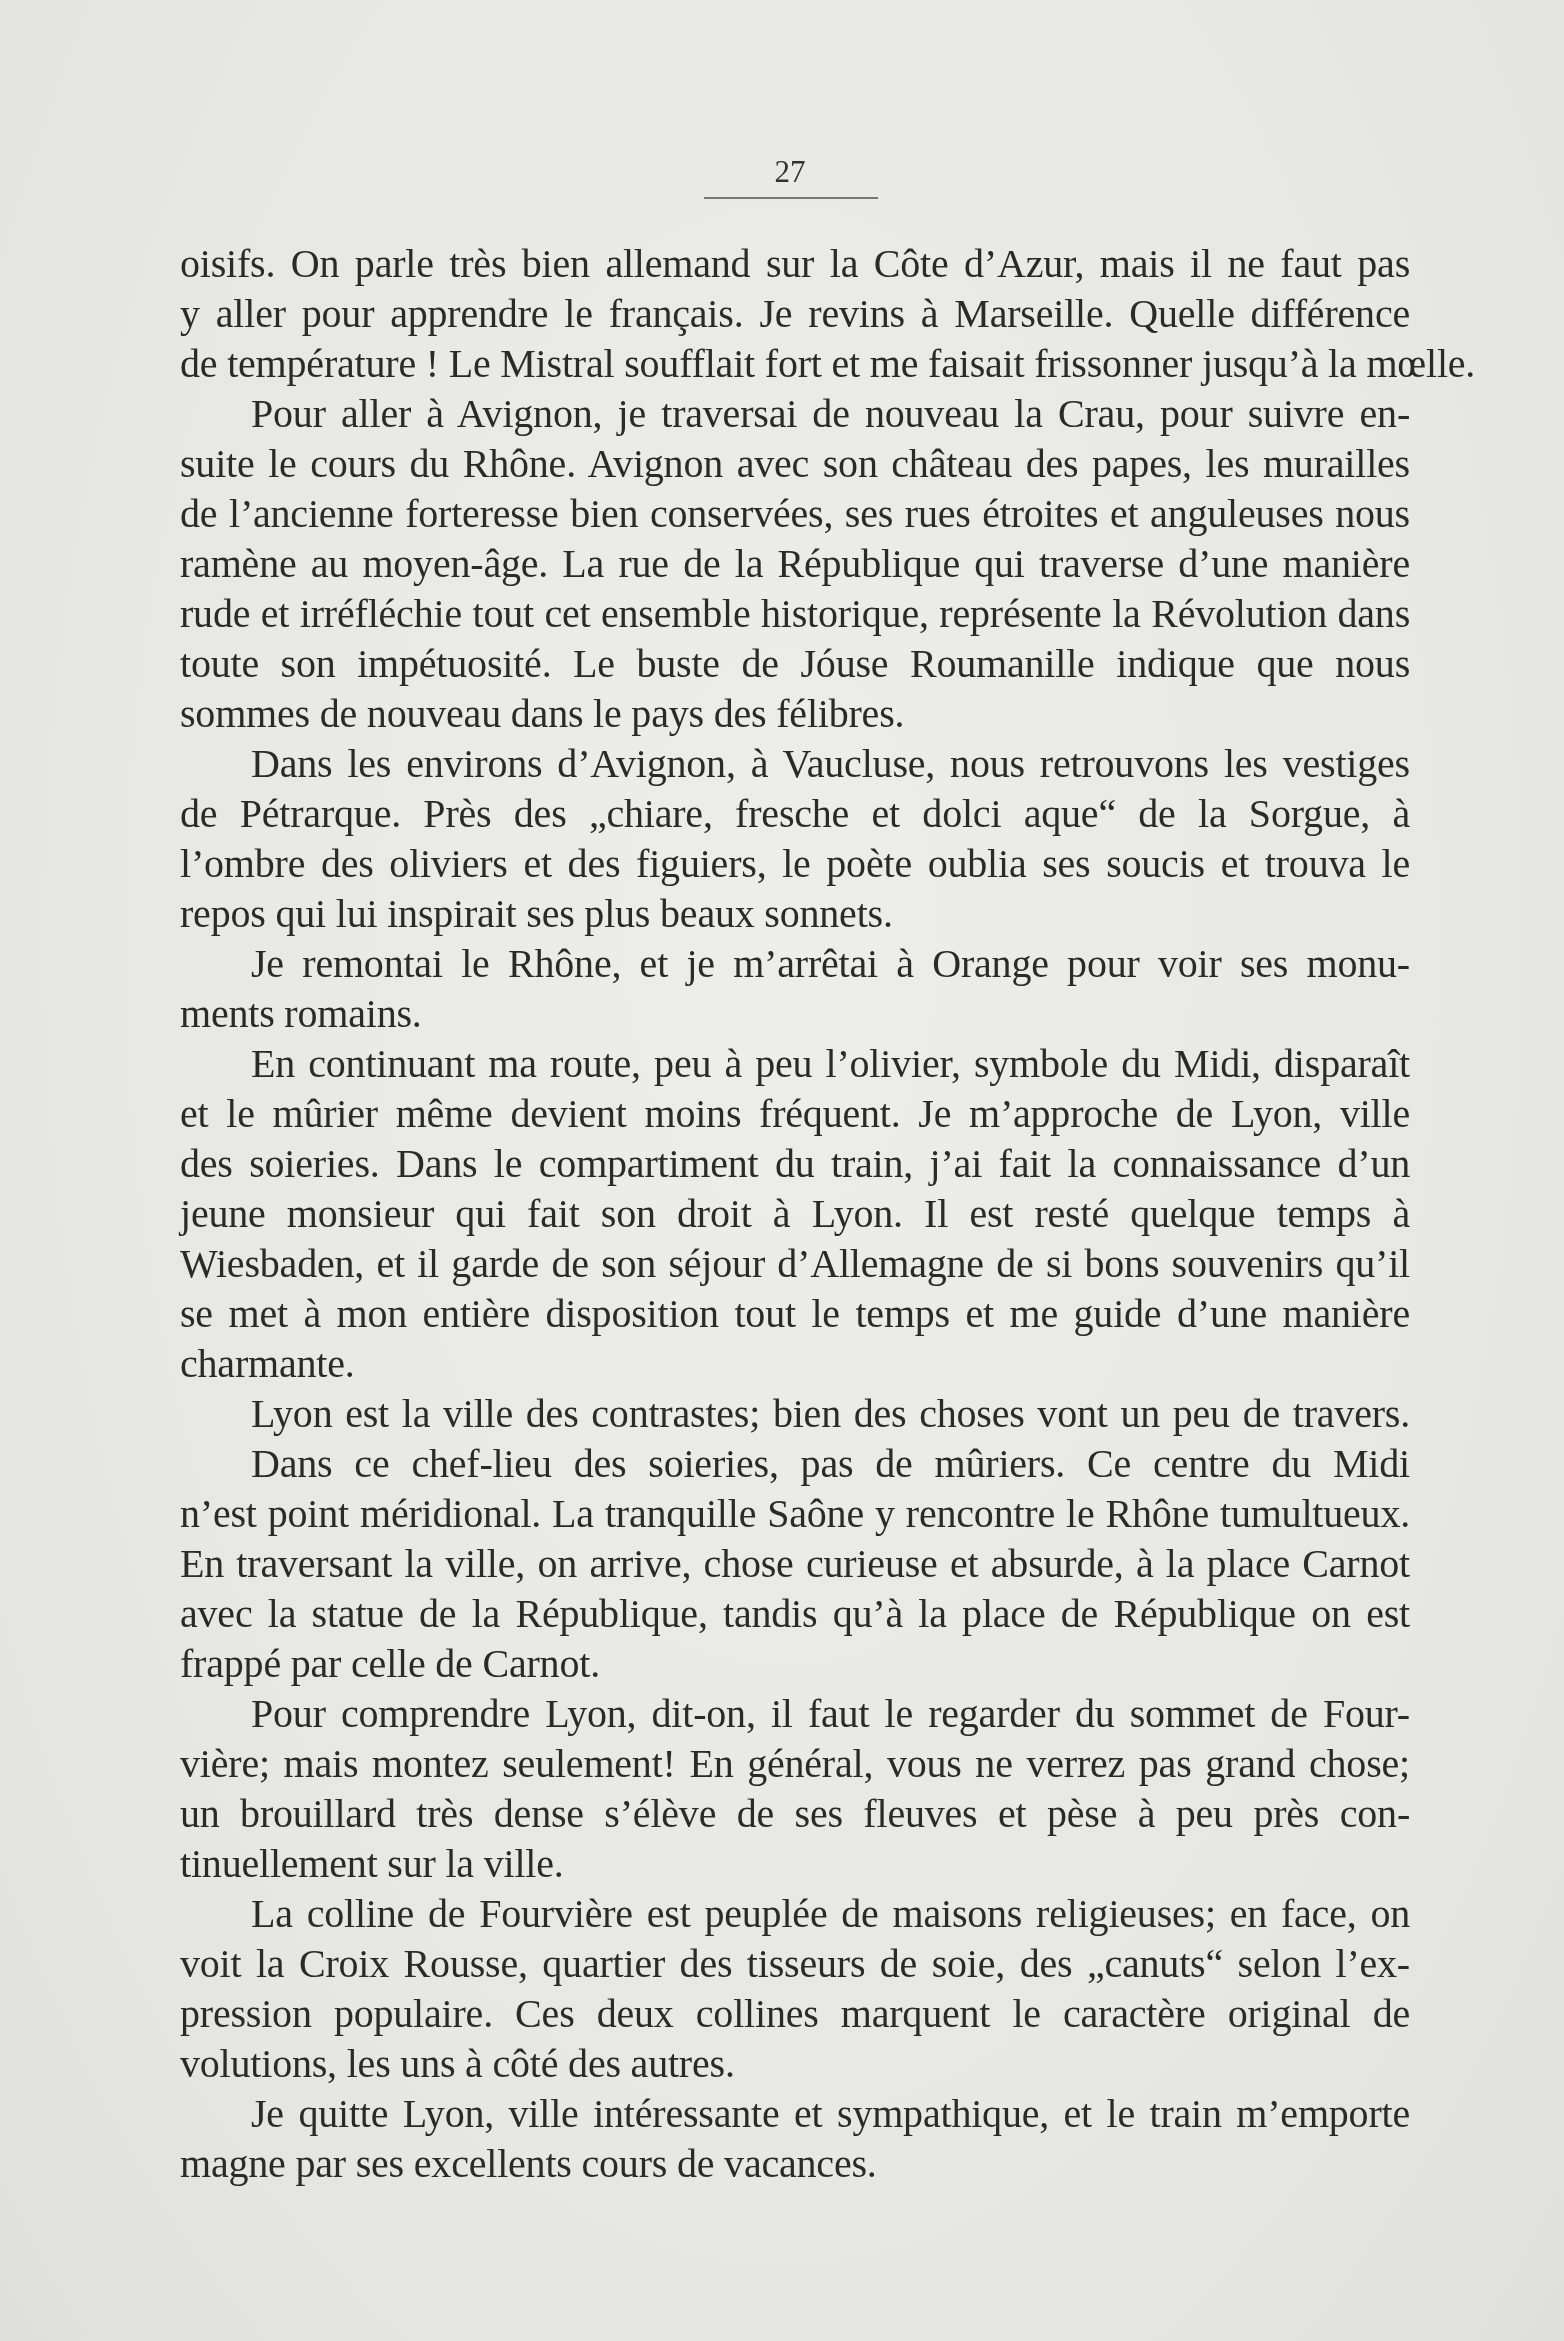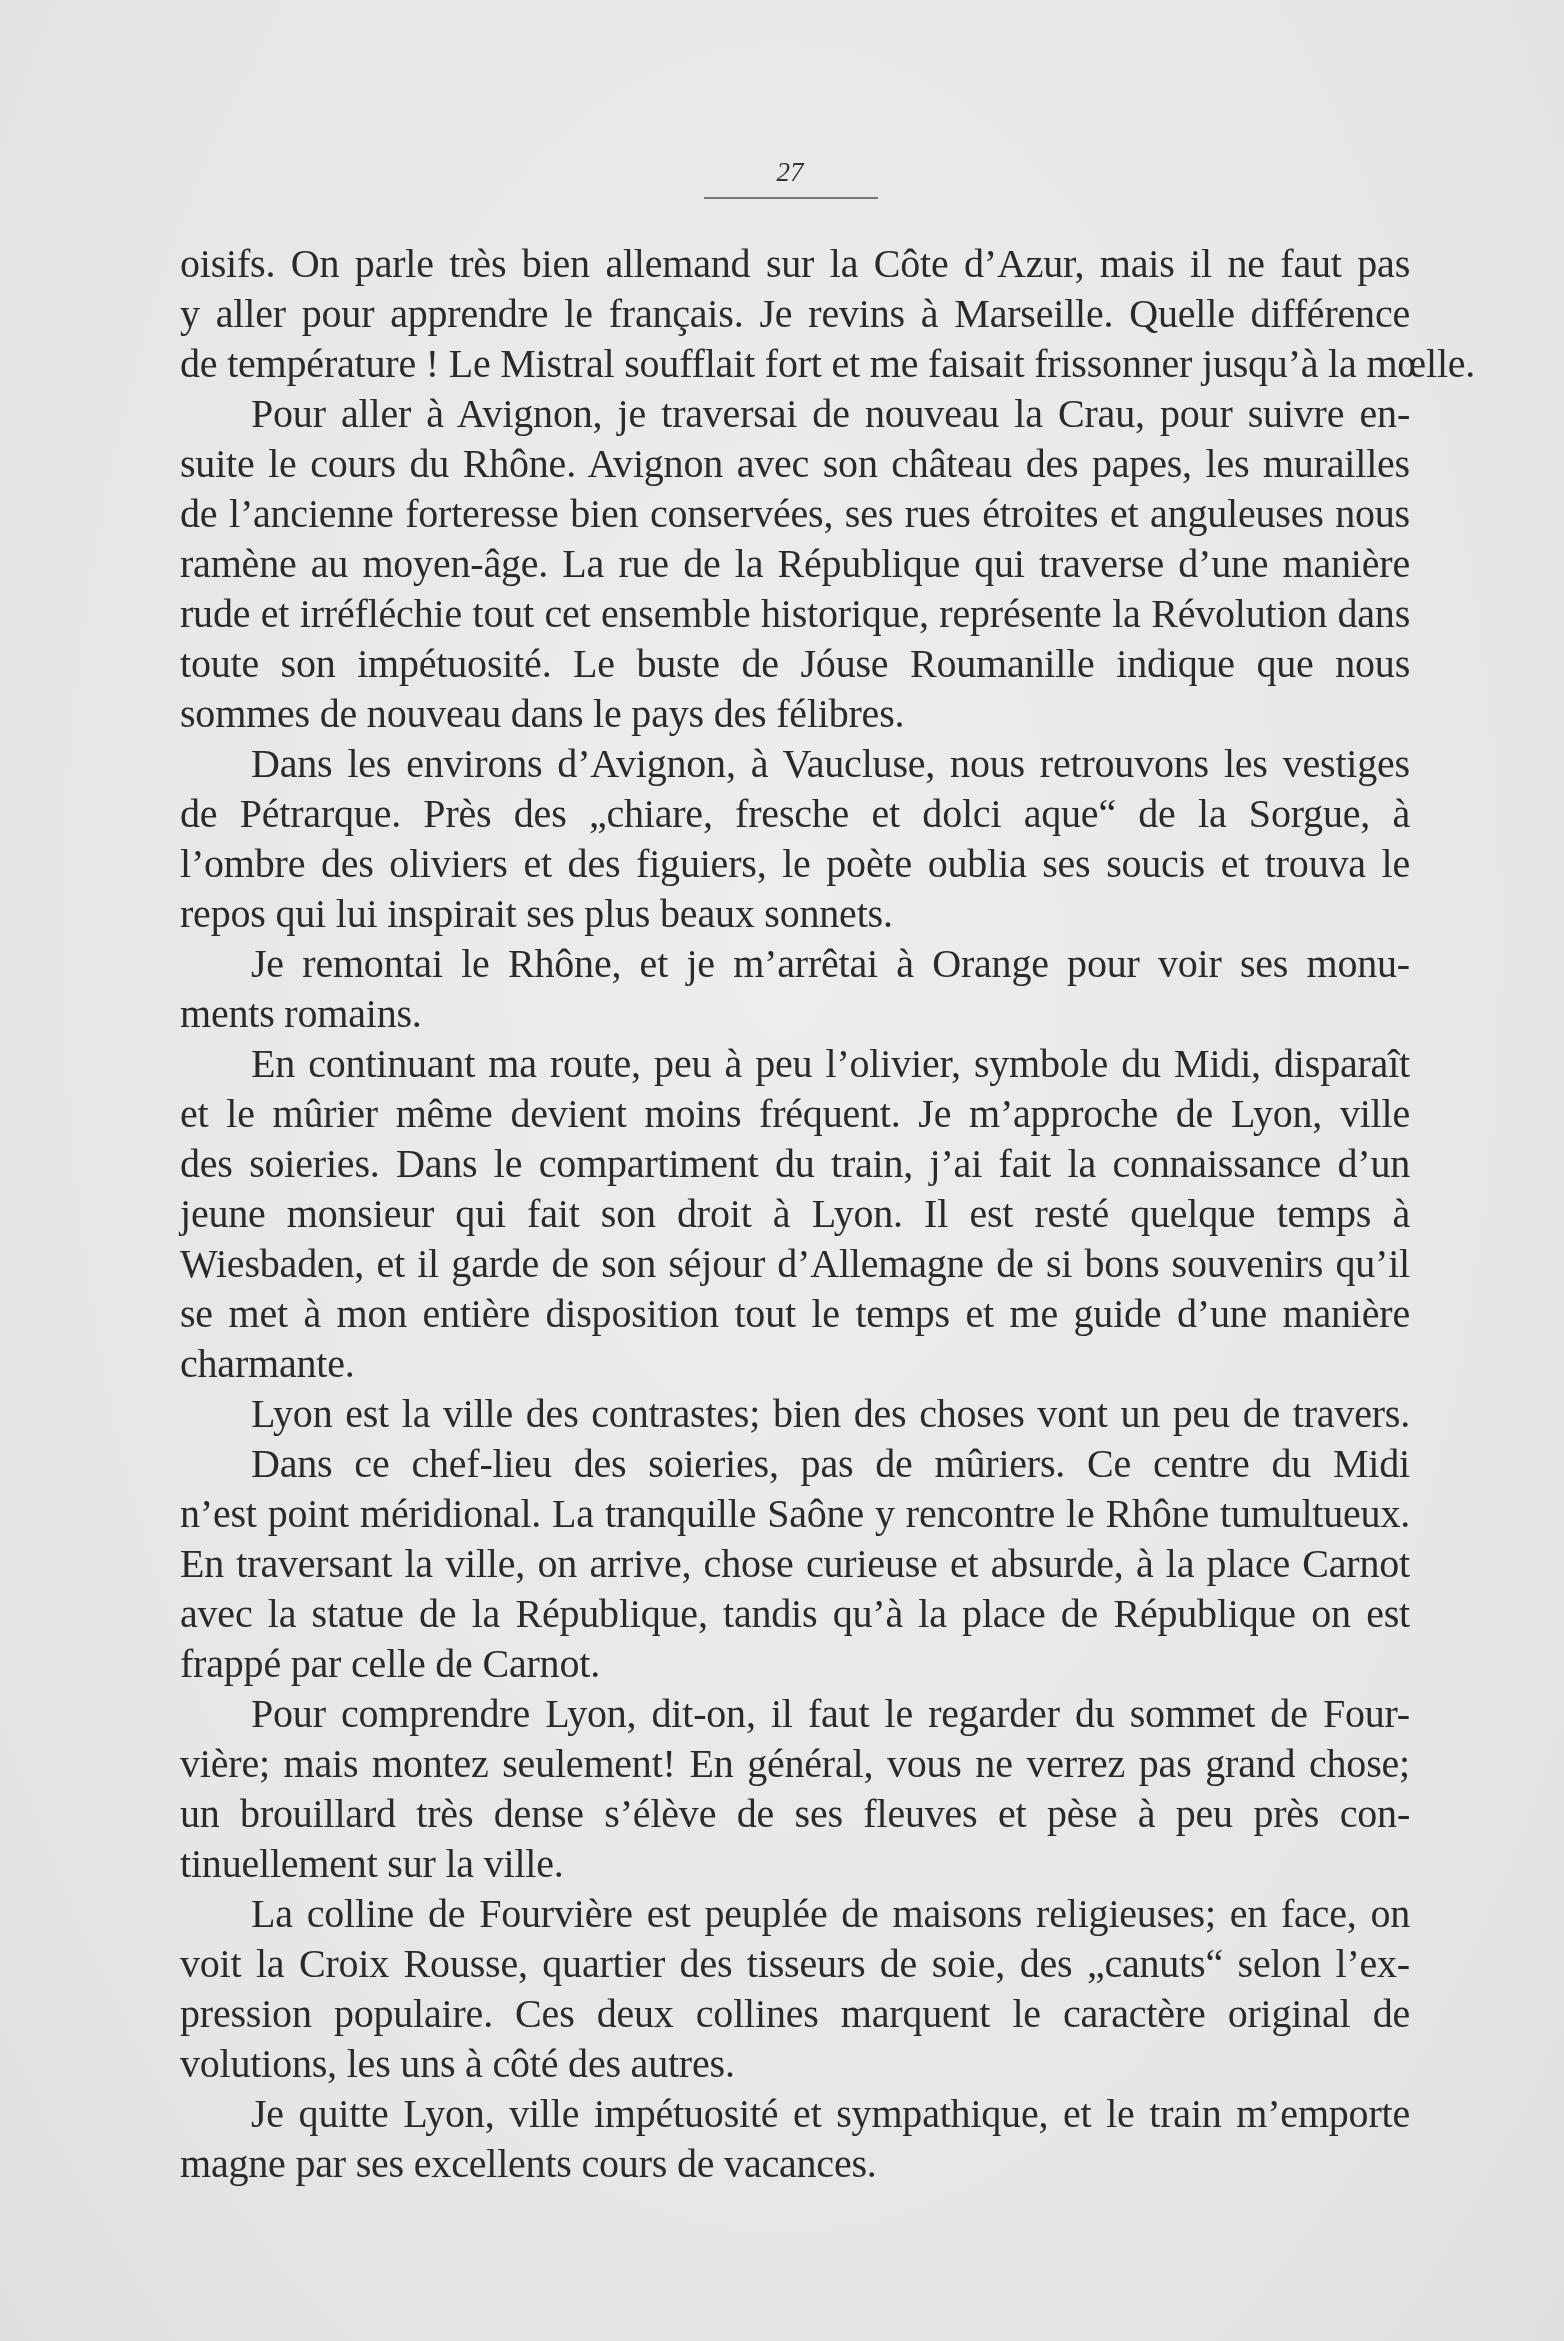--- a/index.html
+++ b/index.html
@@ -21,24 +21,23 @@
       width: 1564px; height: 2342px;
       background:
         radial-gradient(ellipse at 50% 40%, #ededeb 0%, #e6e6e4 70%, #dfdfdd 100%);
     }
     .page-number {
       position: absolute;
       left: 704px;
       top: 153px;
       width: 172px;
       text-align: center;
-      font-size: 27px;
+      font-size: 31px;
       line-height: 38px;
       color: #333;
-      font-style: italic;
     }
     .page-rule {
       position: absolute;
       left: 704px;
       top: 197px;
       width: 174px;
       height: 1.6px;
       background: #777;
     }
     .text-body {
@@ -134,18 +133,18 @@
     </div>
 
     <div class="paragraph">
       <span class="line indent">La colline de Fourvière est peuplée de maisons religieuses; en face, on</span>
       <span class="line">voit la Croix Rousse, quartier des tisseurs de soie, des „canuts“ selon l’ex-</span>
       <span class="line">pression populaire.  Ces deux collines marquent le caractère original de</span>
       <span class="line last">volutions, les uns à côté des autres.</span>
     </div>
 
     <div class="paragraph">
-      <span class="line indent">Je quitte Lyon, ville impétuosité et sympathique, et le train m’emporte</span>
+      <span class="line indent">Je quitte Lyon, ville intéressante et sympathique, et le train m’emporte</span>
       <span class="line last">magne par ses excellents cours de vacances.</span>
     </div>
   </div>
 </div>
 
 
 </body></html>

